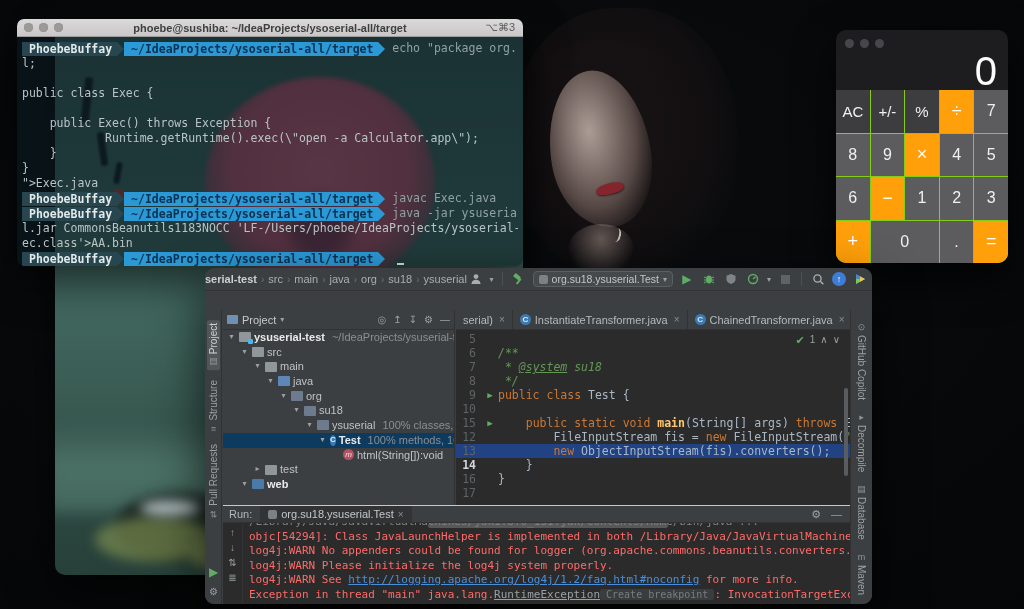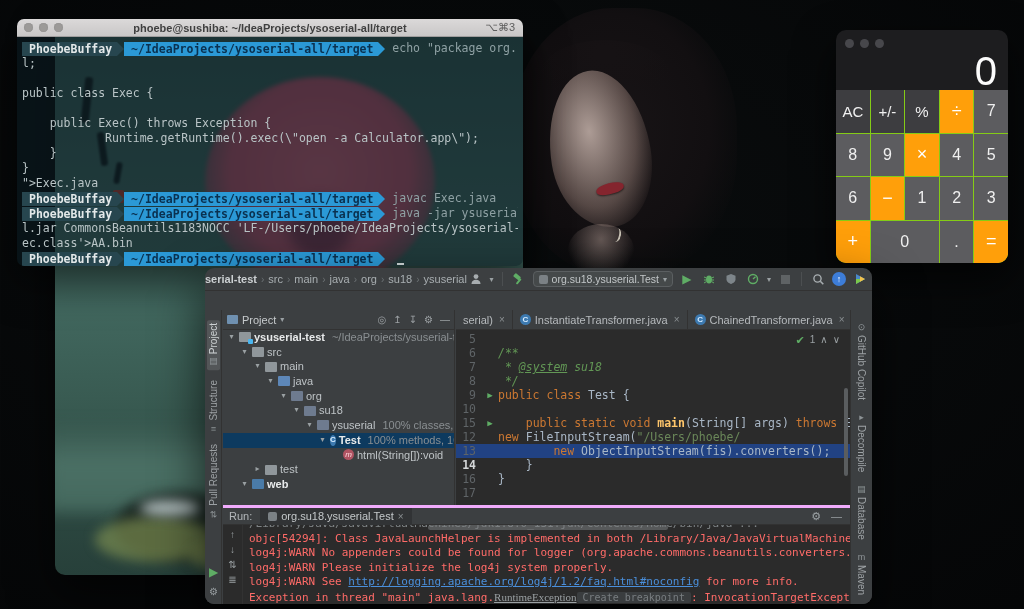--- a/index.html
+++ b/index.html
@@ -118,31 +118,31 @@
   .code-row { height:14px; display:flex; white-space:pre; overflow:hidden; }
   .code-row.hl { background:#214283; }
   .lineno { width:26px; text-align:right; padding-right:6px; color:#5f6467; flex:none; }
   .lineno.caret { color:#d4d7d8; font-weight:bold; }
   .gutter { width:16px; flex:none; color:#5fad65; font-size:9px; line-height:14px; text-align:center; }
   .pl{color:#a9b7c6;} .kw{color:#cc7832;} .me{color:#ffc66b;font-weight:bold;} .st{color:#6a8759;} .cm{color:#629755;font-style:italic;} .dt{color:#629755;font-style:italic;text-decoration:underline;}
   #inspect { position:absolute; top:3px; right:10px; display:flex; align-items:center; gap:5px; color:#9aa0a3; font-size:10px; font-family:"Liberation Sans",sans-serif; }
   #inspect .ok { color:#5fad65; font-size:11px; }
   #ed-scroll { position:absolute; right:2px; top:58px; width:4px; height:88px; background:#5a5d5f; border-radius:2px; }
 
-  #console { position:absolute; left:18px; top:195px; width:627px; height:99px; background:#2b2b2b; border-top:3px solid #f0abfc; }
+  #console { position:absolute; left:18px; top:195px; width:627px; height:99px; background:#2b2b2b; border-top:1px solid #f0abfc; }
   #console-header { height:17px; background:#3c3f41; border-bottom:1px solid #323232; display:flex; align-items:center; padding-left:6px; color:#b3b7ba; }
   #run-tab { display:flex; align-items:center; gap:4px; background:#313335; height:17px; padding:0 8px; margin-left:8px; color:#c4c8ca; }
   #run-tab .x { color:#8a8f92; font-size:10px; }
   #console-header .right { margin-left:auto; display:flex; gap:10px; padding-right:8px; color:#9aa0a3; }
   #console-body { position:relative; display:flex; height:81px; overflow:hidden; }
   #console-gutter { width:20px; background:#2b2b2b; border-right:1px solid #323232; display:flex; flex-direction:column; align-items:center; gap:4px; padding-top:4px; color:#9aa0a3; font-size:10px; }
   #console-text { flex:1; font-family:"DejaVu Sans Mono",monospace; font-size:11px; line-height:14.5px; padding-left:6px; white-space:pre; overflow:hidden; }
   .con-row { height:14.5px; overflow:hidden; }
   .con-row.clip { margin-top:-8px; }
-  .err{color:#ff6b68;} .dim{color:#7f8486;} .link{color:#4a8fdb;text-decoration:underline;} .exlink{color:#9aa0a3;text-decoration:underline;font-family:Liberation Serif, serif;} .hint{color:#787d80;background:#3a3d3f;border-radius:2px;font-size:10px;}
+  .err{color:#ff6b68;} .dim{color:#7f8486;} .link{color:#4a8fdb;text-decoration:underline;} .exlink{color:#9aa0a3;text-decoration:underline;} .hint{color:#787d80;background:#3a3d3f;border-radius:2px;font-size:10px;}
   #con-pill { position:absolute; left:205px; top:0; width:240px; height:5px; background:#7a7d80; opacity:.55; border-radius:3px; }
   #stripe-console-icons { position:absolute; left:0; top:255px; width:17px; display:flex; flex-direction:column; align-items:center; gap:7px; color:#9aa0a3; font-size:10px; }
 
   svg { display:block; }
 </style>
 </head>
 <body>
 
 <div id="desktop">
 
@@ -435,21 +435,21 @@
             <span>∨</span>
           </div>
           <div id="ed-scroll"></div>
         <div class="code-row"><span class="lineno">5</span><span class="gutter"></span></div>
             <div class="code-row"><span class="lineno">6</span><span class="gutter"></span><span class="cm">/**</span></div>
             <div class="code-row"><span class="lineno">7</span><span class="gutter"></span><span class="cm"> * </span><span class="dt">@system</span><span class="cm"> su18</span></div>
             <div class="code-row"><span class="lineno">8</span><span class="gutter"></span><span class="cm"> */</span></div>
             <div class="code-row"><span class="lineno">9</span><span class="gutter">▶</span><span class="kw">public class </span><span class="pl">Test {</span></div>
             <div class="code-row"><span class="lineno">10</span><span class="gutter"></span></div>
             <div class="code-row"><span class="lineno">15</span><span class="gutter">▶</span><span class="pl">    </span><span class="kw">public static void </span><span class="me">main</span><span class="pl">(String[] args) </span><span class="kw">throws</span><span class="pl"> Exception {</span></div>
-            <div class="code-row"><span class="lineno">12</span><span class="gutter"></span><span class="kw">new</span><span class="pl"> FileInputStream(</span><span class="st">"/Users/phoebe/</span></div>
+            <div class="code-row"><span class="lineno">12</span><span class="gutter"></span><span class="pl">        FileInputStream fis = </span><span class="kw">new</span><span class="pl"> FileInputStream(</span><span class="st">"/Users/phoebe/</span></div>
             <div class="code-row hl"><span class="lineno">13</span><span class="gutter"></span><span class="pl">        </span><span class="kw">new</span><span class="pl"> ObjectInputStream(fis).converters();</span></div>
             <div class="code-row"><span class="lineno caret">14</span><span class="gutter"></span><span class="pl">    }</span></div>
             <div class="code-row"><span class="lineno">16</span><span class="gutter"></span><span class="pl">}</span></div>
             <div class="code-row"><span class="lineno">17</span><span class="gutter"></span></div>
           </div>
       </div>
 
       <div id="console">
         <div id="console-header">
           <span>Run:</span>

